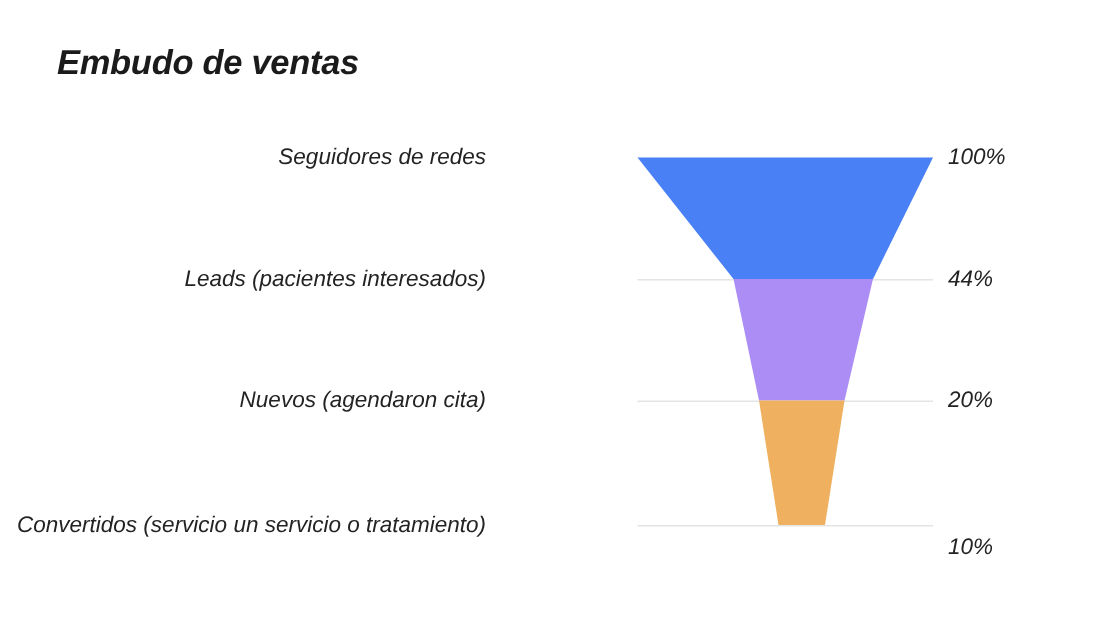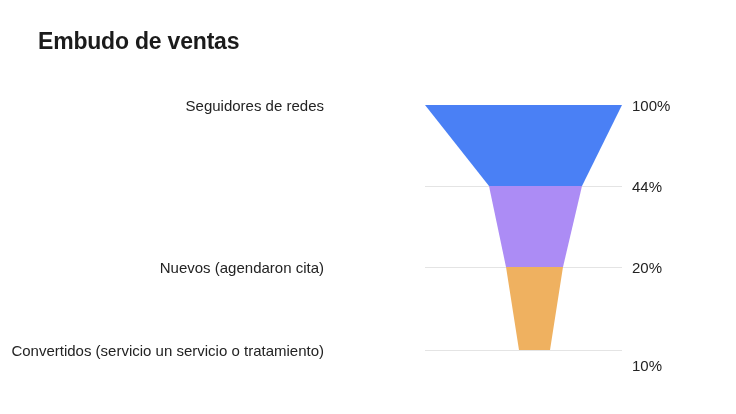--- a/index.html
+++ b/index.html
@@ -26,20 +26,21 @@
     letter-spacing: -0.2px;
     white-space: nowrap;
   }
 
   #funnel-figure {
     position: absolute;
     left: 0;
     top: 0;
     width: 646px;
     height: 414px;
+    font-style: italic;
   }
 
   .stage-label {
     position: absolute;
     right: 322px;            
     font-size: 15px;
     color: #232323;
     white-space: nowrap;
     text-align: right;
     transform: translateY(-50%);
@@ -77,20 +78,21 @@
     <line id="gridline-3" x1="425" y1="350.5" x2="622" y2="350.5" stroke="#e4e4e4" stroke-width="1"></line>
 
     <polygon id="band-1" points="425,105 622,105 582,186 489,186" fill="#4a80f5"></polygon>
 
     <polygon id="band-2" points="489,186 582,186 563,267 506,267" fill="#ac8cf5"></polygon>
 
     <polygon id="band-3" points="506,267 563,267 550,350 519,350" fill="#efb160"></polygon>
   </svg>
 
   <div class="stage-label" style="top:105px;text-align:center;">Seguidores de redes</div>
+  <div class="stage-label" style="top:186px;">Leads (pacientes interesados)</div>
   <div class="stage-label" style="top:267px;">Nuevos (agendaron cita)</div>
   <div class="stage-label" style="top:350px;">Convertidos (servicio un servicio o tratamiento)</div>
 
   <div class="stage-value" style="top:105px;">100%</div>
   <div class="stage-value" style="top:186px;">44%</div>
   <div class="stage-value" style="top:267px;">20%</div>
   <div class="stage-value" style="top:365px;">10%</div>
 
 </div>
 

